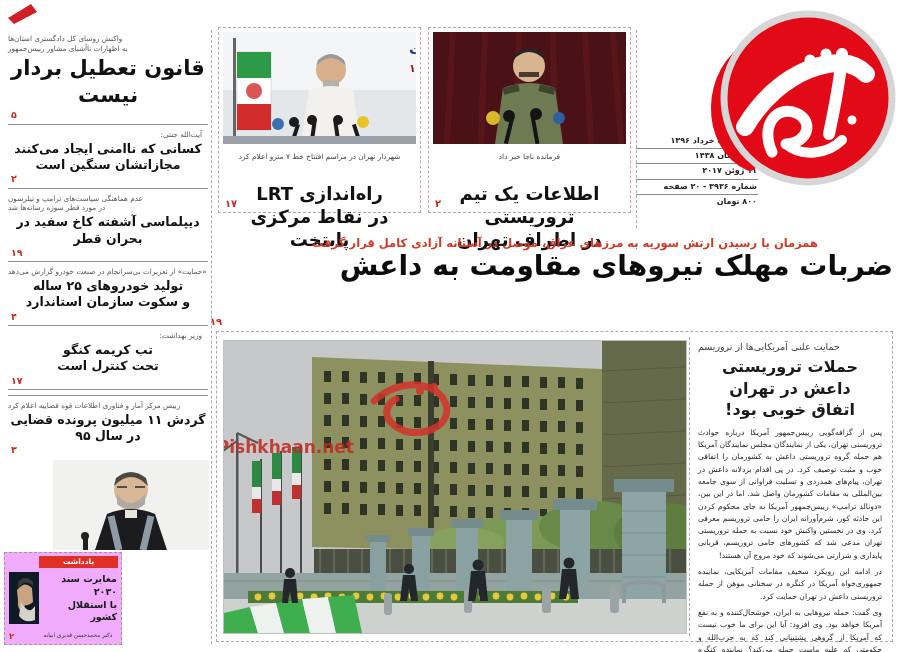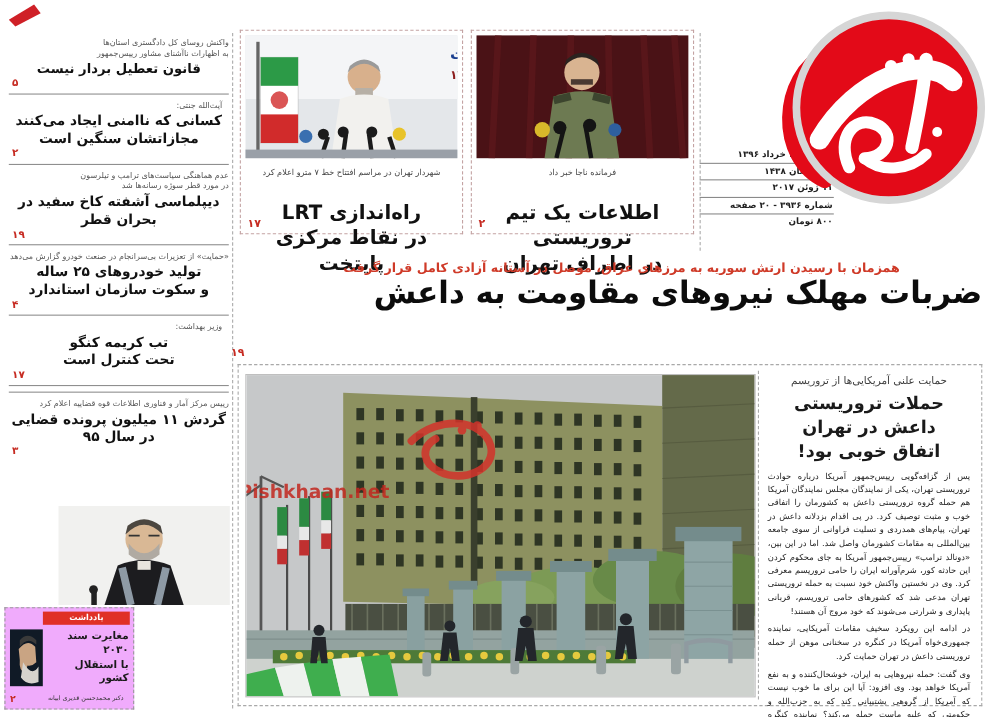--- a/index.html
+++ b/index.html
@@ -24,29 +24,29 @@
   .pagenum{color:#c62b22;font-weight:bold;font-size:10px}
   
   .lead-kicker{left:240px;top:236px;width:650px;text-align:center;
                color:#cf3a28;font-size:11.5px;font-weight:bold}
   .lead-headline{left:213px;top:251px;width:680px;color:#0c0c0c;
                  font-size:28px;font-weight:bold;letter-spacing:-1px;line-height:1.05}
   
   .main-box{left:216px;top:331px;width:677px;height:311px;border:1px dashed #a9a9a9;
             background:#fff;box-sizing:border-box}
   .ma-col{position:absolute;right:3px;top:3px;width:198px;height:303px;padding:3px 7px;box-sizing:border-box}
-  .ma-kicker{font-size:9.5px;color:#3d3d3d;text-align:center;margin:3px 0 4px}
+  .ma-kicker{font-size:9.5px;color:#3d3d3d;text-align:left;margin:3px 0 4px}
   .ma-headline{font-size:16px;font-weight:bold;text-align:center;line-height:1.35;margin-bottom:6px}
   .ma-body{font-size:7.6px;line-height:1.62;text-align:justify;color:#1c1c1c;margin:0 0 4px}
   
   .sidebar{left:8px;top:34px;width:200px}
-  .sb-kicker{font-size:7.3px;color:#555;text-align:right;line-height:1.35}
+  .sb-kicker{font-size:7.3px;color:#555;text-align:left;line-height:1.35}
   .sb-kicker.rightal{text-align:right;padding-right:6px}
   .sb-title{font-size:12.5px;font-weight:bold;color:#111;text-align:center;line-height:1.3;margin-top:1px}
-  .sb-title.big{font-size:12px}
+  .sb-title.big{font-size:21px}
   .sb-page{font-size:9.5px;color:#c62b22;font-weight:bold;text-align:left;padding:0 3px;margin-top:1px;line-height:1}
   .sb-sep{border:0;border-top:1px solid #8f8f8f;margin:4px 0 5px}
   
   .note-box{left:4px;top:552px;width:118px;height:93px;border:1px dashed #9a9a9a;
             background:#f0abfc;box-sizing:border-box}
   .note-label{position:absolute;top:3px;right:3px;left:34px;height:12px;background:#e03026;
               color:#fff;font-size:7.5px;font-weight:bold;text-align:center;line-height:12px}
   .note-title{position:absolute;top:20px;right:4px;width:72px;font-size:9.5px;font-weight:bold;
               text-align:right;line-height:1.35}
   .note-byline{position:absolute;bottom:6px;right:4px;width:78px;font-size:5.8px;color:#333;text-align:center}

